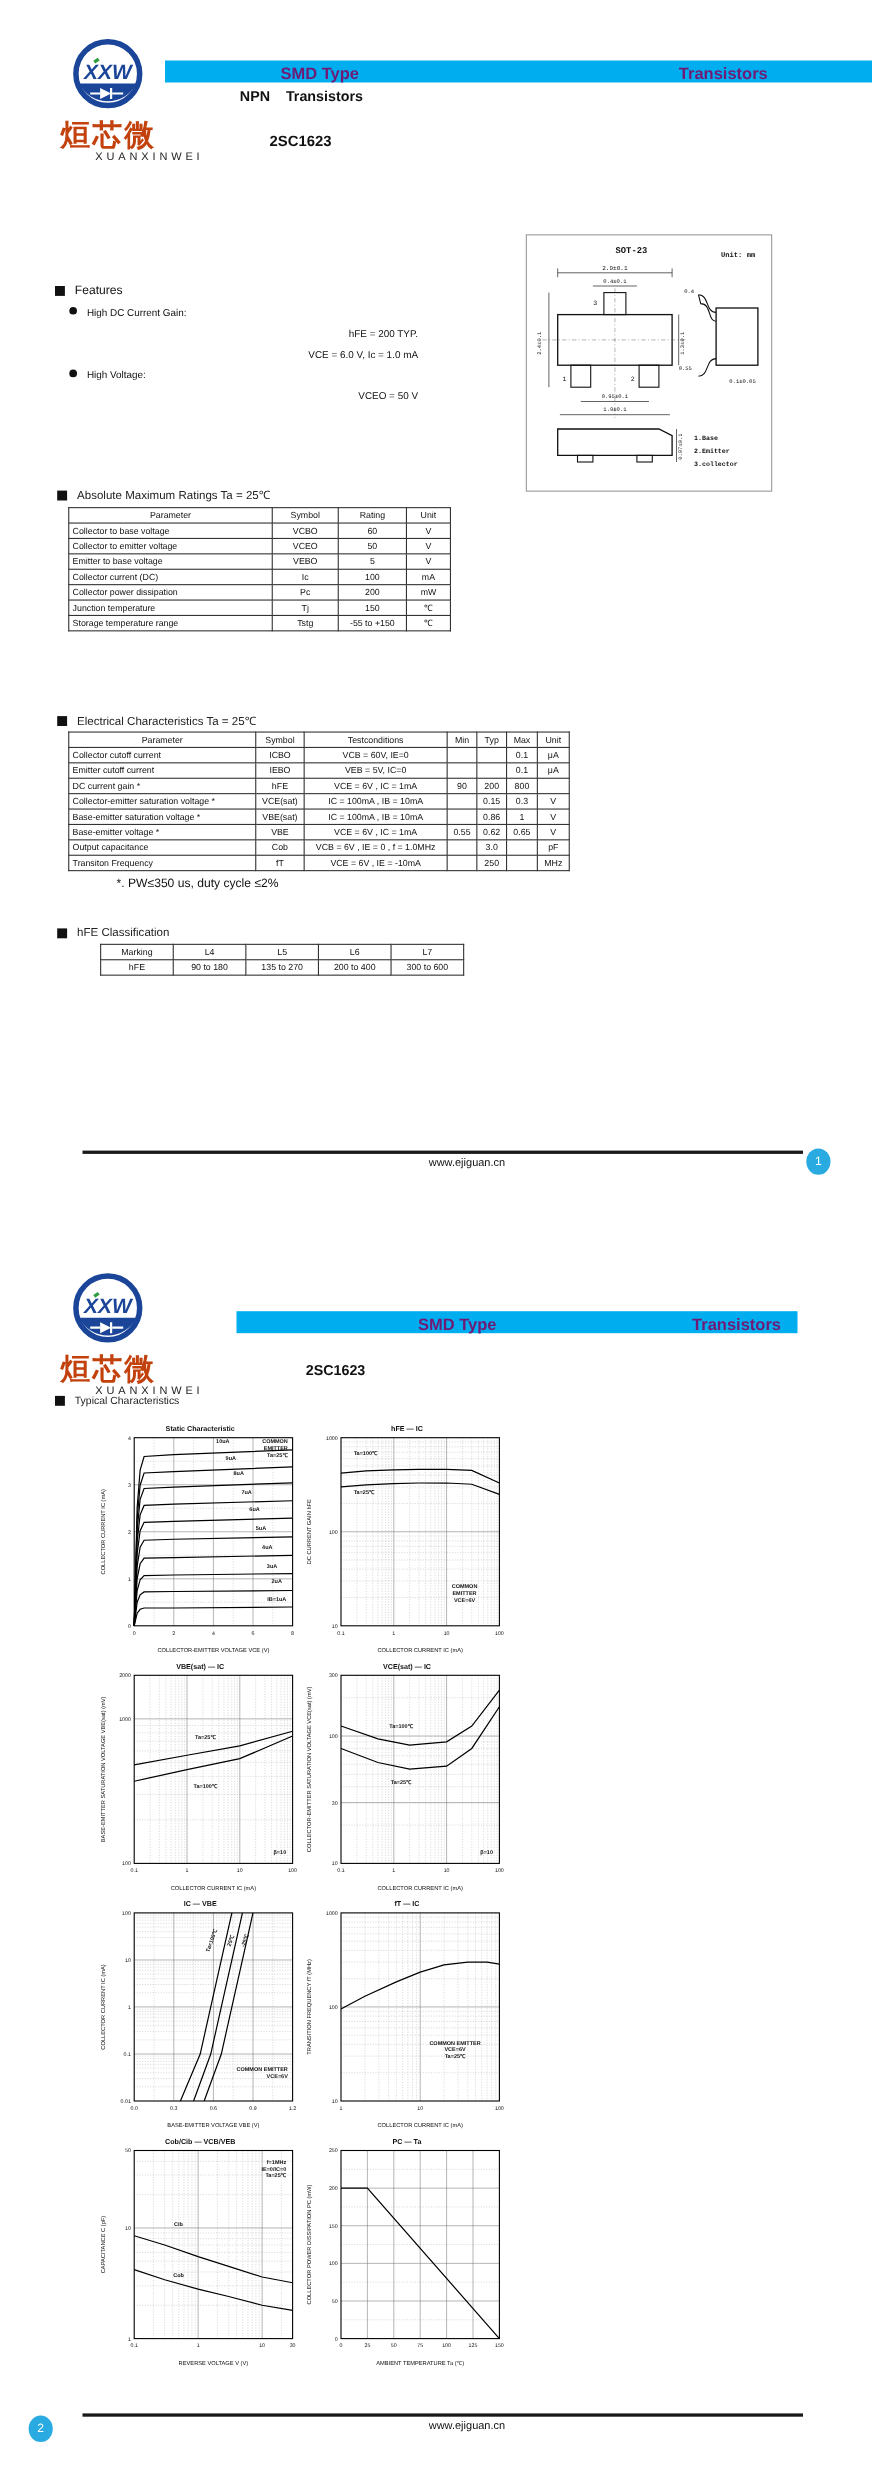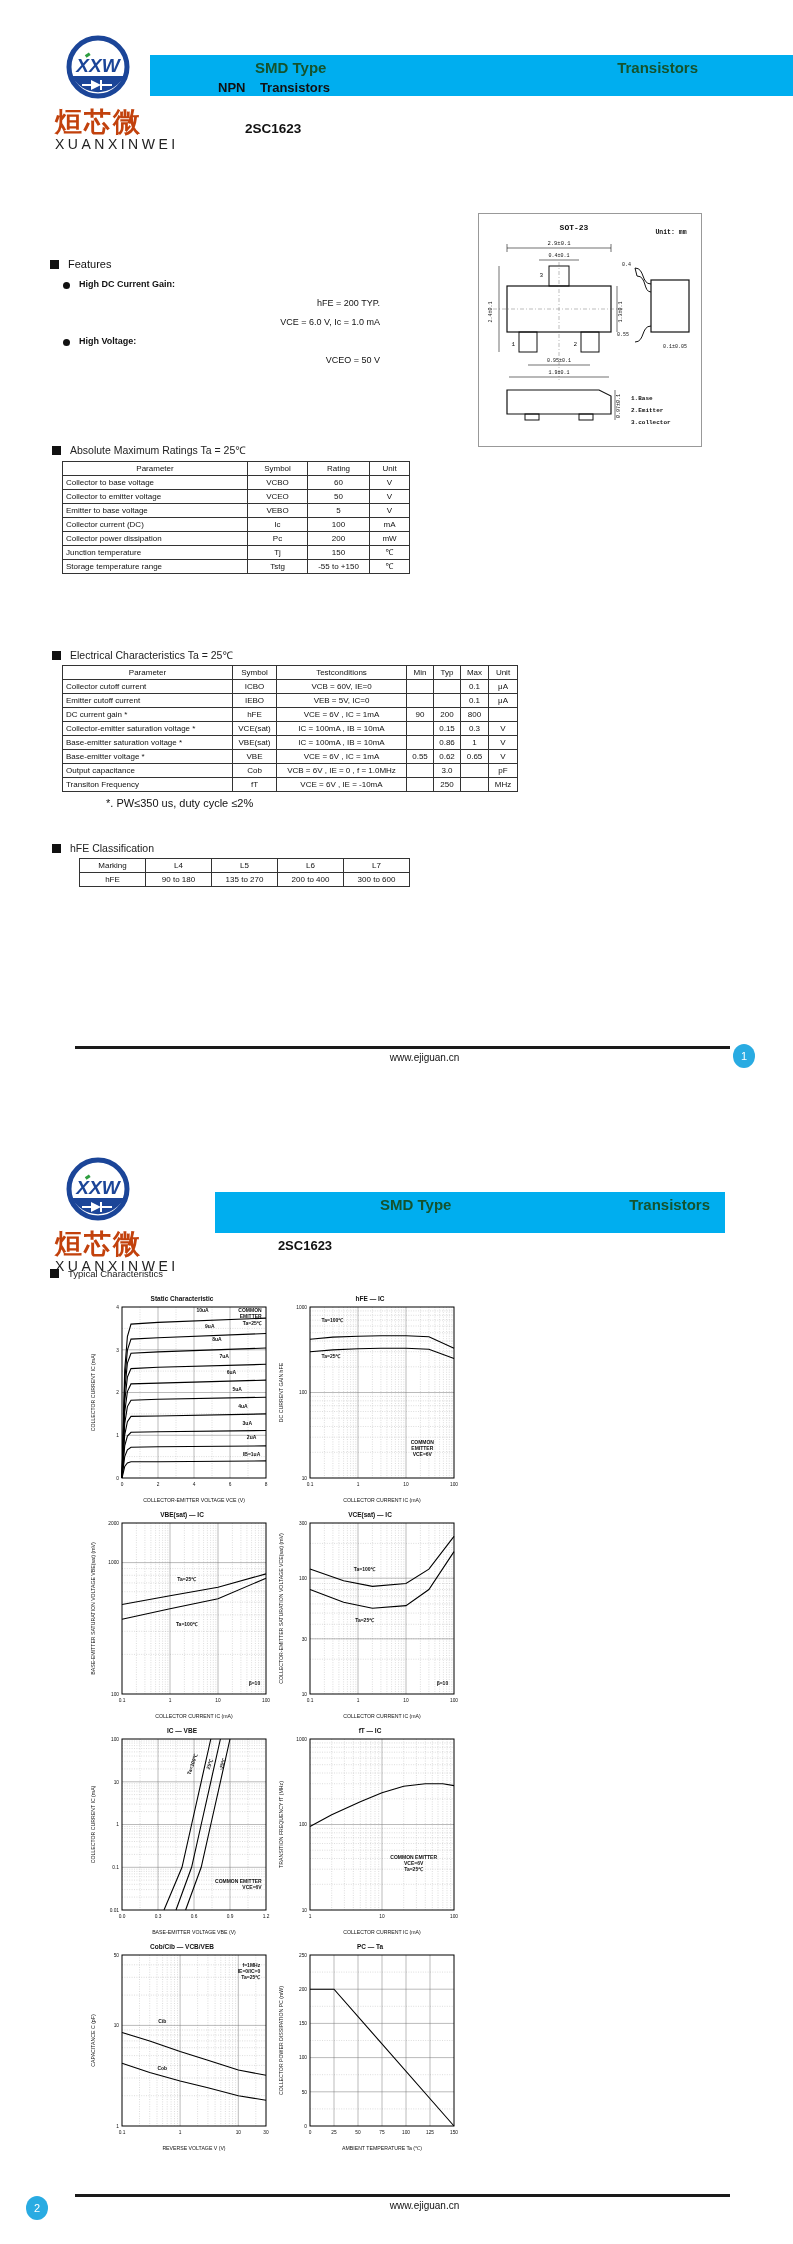--- a/index.html
+++ b/index.html
@@ -1,28 +1,28 @@
 <!DOCTYPE html>
 <html><head>
 <meta charset="utf-8">
 <style>
   html,body{margin:0;padding:0;background:#fff;}
   body{width:793px;height:2244px;position:relative;font-family:"Liberation Sans",sans-serif;color:#111;}
   .abs{position:absolute;}
   
-  .bar{background:#00AEEF;height:41px;color:#14532d;font-weight:bold;font-size:15px;}
+  .bar{background:#00AEEF;height:20px;color:#701a75;font-weight:bold;font-size:15px;}
   .bar span{position:absolute;top:4px;}
   
   .logo-cn{font-size:27px;font-weight:bold;letter-spacing:2px;line-height:28px;color:#c2410c;}
-  .logo-en{font-size:14px;letter-spacing:3.5px;color:#222;}
+  .logo-en{font-size:10px;letter-spacing:3.5px;color:#222;text-align:right;}
   
   .sec{font-size:10.5px;color:#222;display:flex;align-items:center;}
   .sqr{display:inline-block;width:9px;height:9px;background:#111;margin-right:9px;flex:0 0 auto;}
   .feat-h{font-size:11px;display:flex;align-items:center;}
-  .feat-item{display:flex;align-items:flex-end;font-size:9px;margin:9px 0 0 13px;font-weight:bold;}
+  .feat-item{display:flex;align-items:flex-start;font-size:9px;margin:9px 0 0 13px;}
   .dot{display:inline-block;width:7px;height:7px;border-radius:50%;background:#111;margin-right:9px;flex:0 0 auto;}
   .feat-sub{font-size:9px;margin:9px 0 0 46px;text-align:right;}
   
   table{border-collapse:collapse;table-layout:fixed;border:1.5px solid #000;}
   td{border:1px solid #333;font-size:8px;height:13px;line-height:13px;padding:0 3px;text-align:center;white-space:nowrap;overflow:hidden;}
   table.pl tr:not(.hdr) td:first-child{text-align:left;}
   .foot-line{background:#1a1a1a;height:2.5px;}
   .foot-url{font-size:10px;text-align:center;margin-left:28px;}
   .pagenum{width:22px;height:24px;border-radius:50%;background:#29ABE2;color:#fff;font-size:11px;display:flex;align-items:center;justify-content:center;}
   .title1{font-size:13px;font-weight:bold;white-space:pre;}
@@ -290,21 +290,21 @@
           <td>MHz</td>
         </tr>
       </tbody>
   </table>
   <div class="abs fnote" style="left:66px;top:797px;">*. PW≤350 us, duty cycle ≤2%</div>
 
   <div class="abs sec" style="left:52px;top:842px;">
       <span class="sqr"></span>
       <span>hFE Classification</span>
     </div>
-  <table class="abs" style="left:79px;top:858px;width:330px;">
+  <table class="abs" style="left:91px;top:858px;width:330px;">
     <colgroup>
         <col style="width:66px">
         <col style="width:66px">
         <col style="width:66px">
         <col style="width:66px">
         <col style="width:66px">
       </colgroup>
     <tbody>
         <tr class="hdr">
           <td>Marking</td>

